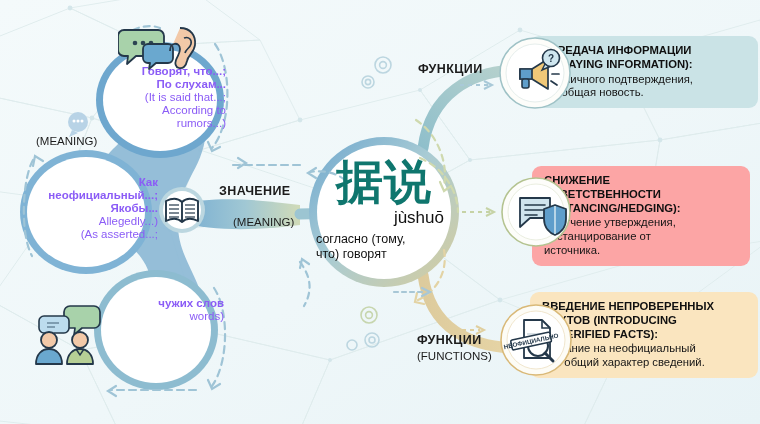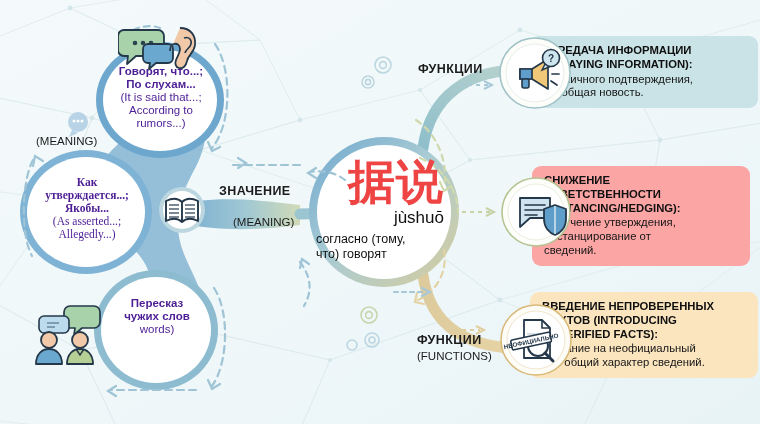--- a/index.html
+++ b/index.html
@@ -8,27 +8,27 @@
     font-family:"Liberation Sans","DejaVu Sans",sans-serif;
     background:#eef6f8;
   }
   #stage{position:relative;width:760px;height:424px;overflow:hidden;background:#f2f9fa;}
   #bg{position:absolute;inset:0;}
   #mind{position:absolute;inset:0;}
   .lbl{position:absolute;color:#1c1c1c;white-space:nowrap;}
   .lbl.bold{font-weight:bold;}
 
   
-  .nodetext{position:absolute;text-align:center;line-height:1.12;color:#4c1d95;}
+  .nodetext{position:absolute;text-align:right;line-height:1.12;color:#8b5cf6;}
   .nodetext .ru{font-weight:bold;font-size:11.5px;display:block;}
   .nodetext .en{font-size:11.5px;display:block;}
 
   
-  .center-han{position:absolute;text-align:right;font-family:"DejaVu Sans",sans-serif;
-      font-size:47px;font-weight:bold;color:#ef4444;letter-spacing:1px;line-height:1;}
+  .center-han{position:absolute;text-align:center;font-family:"DejaVu Sans",sans-serif;
+      font-size:47px;font-weight:bold;color:#0f766e;letter-spacing:1px;line-height:1;}
   .center-pin{position:absolute;text-align:right;font-size:17px;color:#111;}
   .center-gloss{position:absolute;font-size:12.5px;color:#111;line-height:1.18;}
 
   
   .panel{position:absolute;border-radius:9px;}
   .panel .ptitle{font-weight:bold;font-size:11.3px;line-height:1.22;color:#101010;}
   .panel .pbody{font-size:11.3px;line-height:1.22;color:#151515;margin-top:1px;}
   .panel .inner{padding:8px 10px 8px 12px;}
 </style>
 </head>
@@ -228,30 +228,29 @@
   </svg>
 
   <div class="nodetext" style="left:96px;top:65px;width:130px;">
     <span class="ru">Говорят, что...;</span>
     <span class="ru">По слухам...</span>
     <span class="en">(It is said that...;</span>
     <span class="en">According to</span>
     <span class="en">rumors...)</span>
   </div>
 
-  <div class="nodetext" style="left:16px;top:176px;width:142px;font-family:Liberation Serif, serif;">
+  <div class="nodetext" style="left:16px;top:176px;width:142px;">
     <span class="ru">Как</span>
-    <span class="ru">утверждается...;</span>
+    <span class="ru">неофициальный...;</span>
     <span class="ru">Якобы...</span>
+    <span class="en">Allegedly...)</span>
     <span class="en">(As asserted...;</span>
-    <span class="en">Allegedly...)</span>
   </div>
 
   <div class="nodetext" style="left:90px;top:297px;width:134px;">
-    <span class="ru">Пересказ</span>
     <span class="ru">чужих слов</span>
     <span class="en">words)</span>
   </div>
 
   <div class="lbl bold" style="left:219px;top:184px;font-size:12.5px;letter-spacing:0.4px;">ЗНАЧЕНИЕ</div>
   <div class="lbl" style="left:233px;top:216px;font-size:11.5px;">(MEANING)</div>
   <div class="lbl" style="left:36px;top:135px;font-size:11.5px;">(MEANING)</div>
 
   <div class="lbl bold" style="left:418px;top:62px;font-size:12.5px;letter-spacing:0.4px;">ФУНКЦИИ</div>
   <div class="lbl bold" style="left:417px;top:333px;font-size:12.5px;letter-spacing:0.4px;">ФУНКЦИИ</div>
@@ -295,21 +294,21 @@
   <div class="panel" style="left:532px;top:166px;width:218px;background:#fca5a5;">
     <div class="inner">
       <div class="ptitle">
         <span>СНИЖЕНИЕ</span><br>
         <span>ОТВЕТСТВЕННОСТИ</span><br>
         <span>(DISTANCING/HEDGING):</span>
       </div>
       <div class="pbody">
         <span>Смягчение утверждения,</span><br>
         <span>дистанцирование от</span><br>
-        <span>сведений.</span>
+        <span>источника.</span>
       </div>
     </div>
   </div>
   <svg style="position:absolute;left:500px;top:176px;" width="72" height="72" viewBox="0 0 72 72">
     <circle cx="36" cy="36" r="34" fill="#fdfdfa" stroke="#b4c390" stroke-width="1.6"></circle>
     <circle cx="36" cy="36" r="28" fill="#ffffff" stroke="#eaeee0" stroke-width="1"></circle>
     <path d="M20 22 h 30 v 20 h -20 l -10 9 Z" fill="#cfe4ee" stroke="#24384a" stroke-width="1.8" stroke-linejoin="round"></path>
     <g stroke="#24384a" stroke-width="1.6" stroke-linecap="round">
       <path d="M25 29 h 20"></path>
         <path d="M25 34 h 20"></path>

